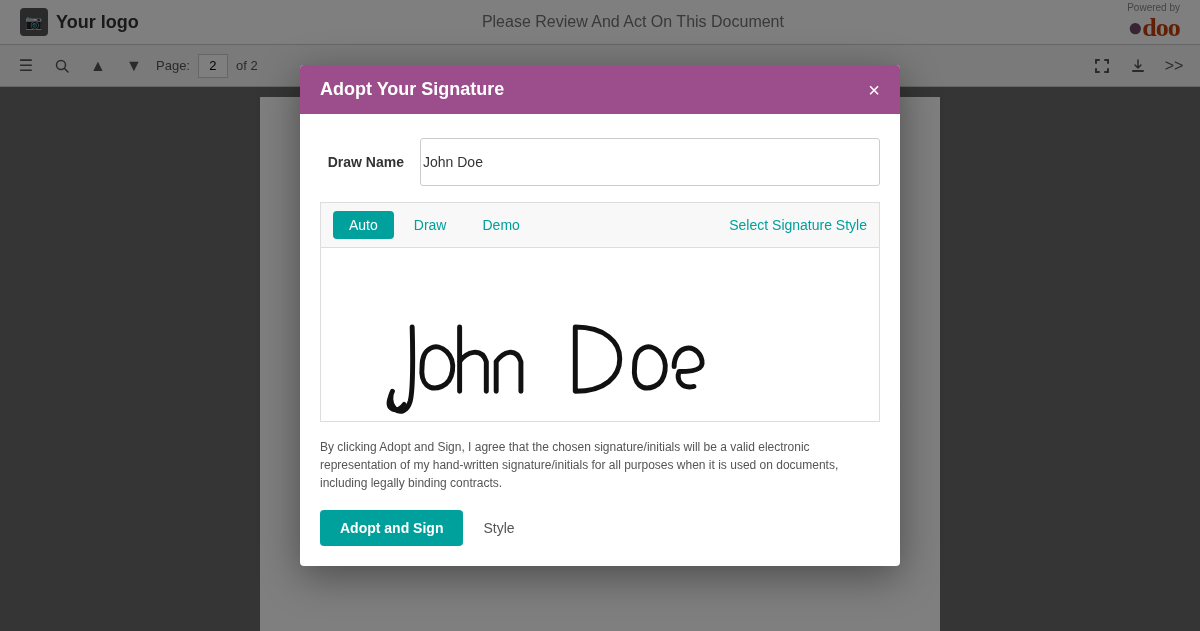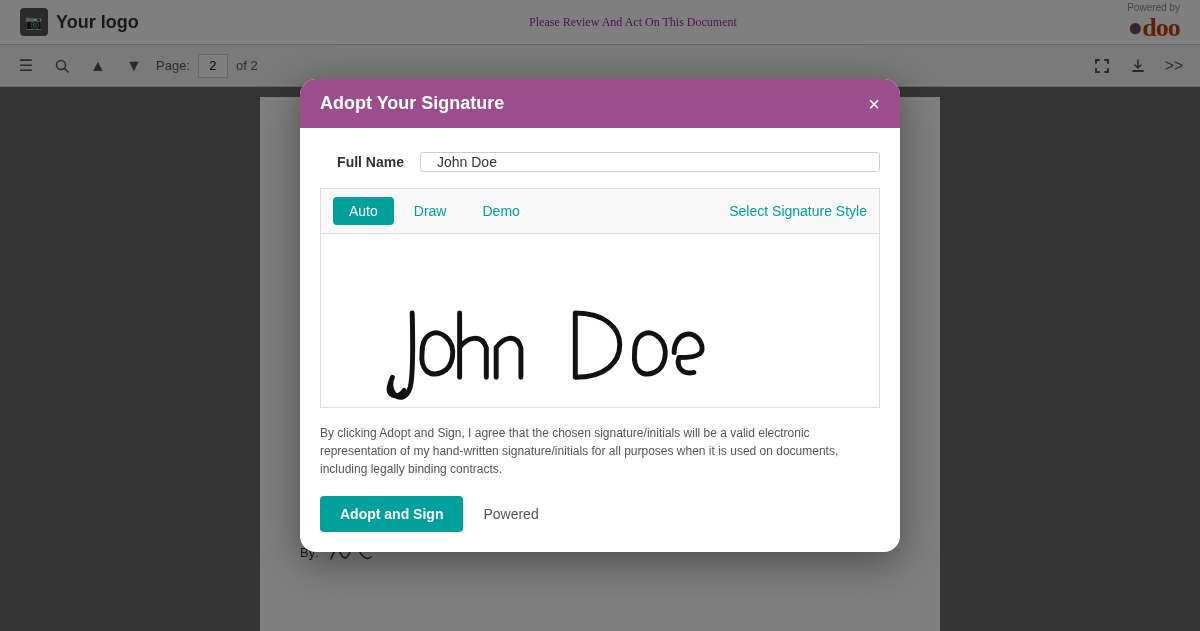--- a/index.html
+++ b/index.html
@@ -41,23 +41,22 @@
       font-weight: bold;
     }
     .logo-icon {
       width: 28px; height: 28px;
       background: #555;
       border-radius: 4px;
       display: flex; align-items: center; justify-content: center;
       color: white; font-size: 14px;
     }
     .top-title {
-      font-size: 12px;
-      color: #a21caf;
-      font-family: Liberation Serif, serif;
+      font-size: 16px;
+      color: #737373;
     }
     .odoo-logo {
       display: flex;
       flex-direction: column;
       align-items: center;
     }
     .odoo-powered {
       font-size: 10px;
       color: #888;
     }
@@ -150,21 +149,21 @@
       z-index: 100;
       display: flex;
       align-items: center;
       justify-content: center;
     }
 
     
     .modal {
       width: 600px;
       background: white;
-      border-radius: 16px;
+      border-radius: 4px;
       overflow: hidden;
       box-shadow: 0 10px 40px rgba(0,0,0,0.4);
     }
     .modal-header {
       background: #9c4d8b;
       color: white;
       padding: 14px 20px;
       display: flex;
       align-items: center;
       justify-content: space-between;
@@ -195,23 +194,23 @@
       font-size: 14px;
       font-weight: bold;
       color: #333;
       width: 100px;
       flex-shrink: 0;
       text-align: right;
       padding-right: 16px;
     }
     .form-input {
       flex: 1;
-      height: 20px;
+      height: 48px;
       border: 1px solid #ccc;
-      padding: 0 16px;
+      padding: 0 2px;
       font-size: 14px;
       color: #333;
       outline: none;
       border-radius: 3px;
     }
 
     
     .tabs-row {
       display: flex;
       align-items: center;
@@ -418,21 +417,21 @@
   <div class="modal">
 
     <div class="modal-header">
       <span class="modal-title">Adopt Your Signature</span>
       <button class="modal-close">×</button>
     </div>
 
     <div class="modal-body">
 
       <div class="form-row">
-        <label class="form-label">Full Name</label>
+        <label class="form-label">Draw Name</label>
         <input class="form-input" type="text" value="John Doe" style="">
       </div>
 
       <div class="tabs-row">
         <button class="tab-btn active">Auto</button>
         <button class="tab-btn">Draw</button>
         <button class="tab-btn">Demo</button>
         <div class="tab-spacer"></div>
         <button class="select-style-link">Select Signature Style</button>
       </div>
@@ -455,18 +454,18 @@
           <path d="M355 120 C355 100 375 95 382 110 C386 120 382 125 360 125 C357 133 362 143 375 140" stroke="#111" stroke-width="5" fill="none" stroke-linecap="round" stroke-linejoin="round"></path>
 
           <path d="M68 150 Q64 160 70 163 Q76 166 82 158" stroke="#111" stroke-width="4.5" fill="none" stroke-linecap="round"></path>
         </svg>
       </div>
 
       <p class="disclaimer">By clicking Adopt and Sign, I agree that the chosen signature/initials will be a valid electronic representation of my hand-written signature/initials for all purposes when it is used on documents, including legally binding contracts.</p>
 
       <div class="modal-footer">
         <button class="btn-adopt">Adopt and Sign</button>
-        <button class="btn-cancel">Powered</button>
+        <button class="btn-cancel">Style</button>
       </div>
 
     </div>
   </div>
 </div>
 
 </body></html>

